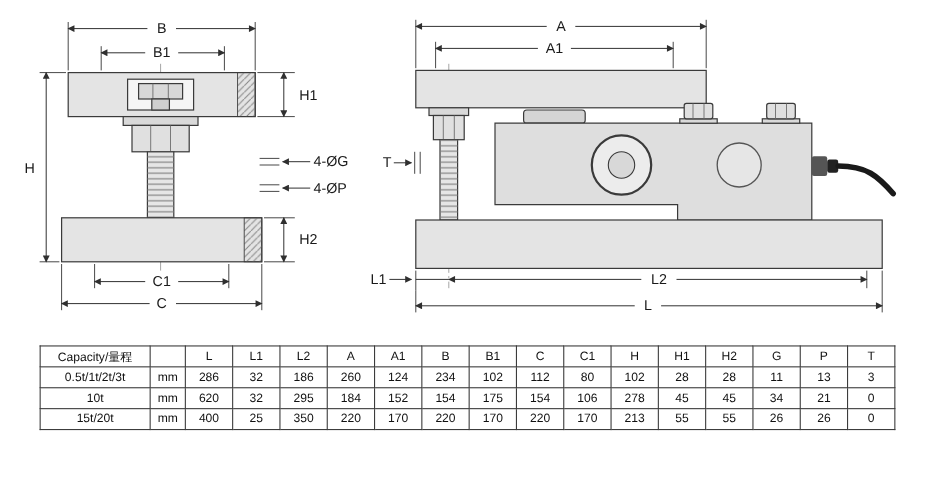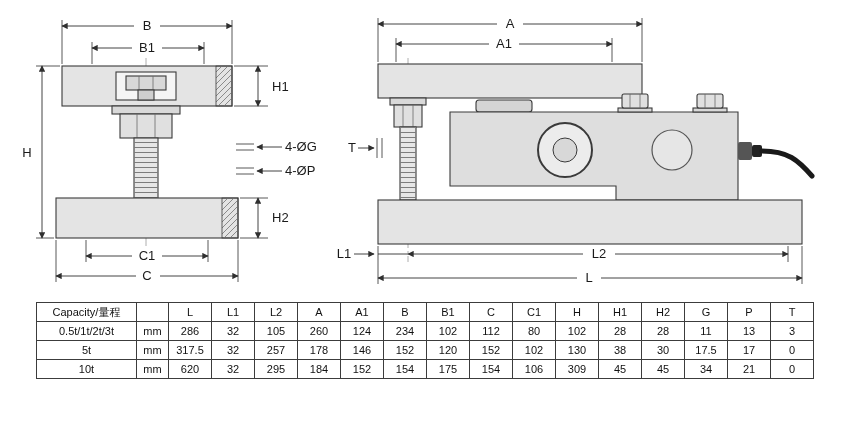--- a/index.html
+++ b/index.html
@@ -9,21 +9,21 @@
   .drawing-wrap { width: 850px; height: 302px; }
   svg text { font-family: "Liberation Sans", sans-serif; font-size: 13px; fill: #1a1a1a; }
   .edge  { stroke: #3a3a3a; stroke-width: 1.1; }
   .metal { fill: #e4e4e4; }
   .metal2{ fill: #dedede; }
   .dim   { stroke: #2f2f2f; stroke-width: 0.9; fill: none; }
   .ext   { stroke: #2f2f2f; stroke-width: 0.8; }
   .center{ stroke: #999; stroke-width: 0.8; stroke-dasharray: 10 3 2 3; fill: none; }
   .lblbg { fill: #ffffff; }
   .facet { stroke: #6a6a6a; stroke-width: 0.8; }
-  .dim-table { border-collapse: collapse; margin: 0 auto 0 auto; }
+  .dim-table { border-collapse: collapse; margin: 12px auto 0 auto; }
   .dim-table th, .dim-table td {
     border: 1px solid #3c3c3c;
     font-size: 11px; font-weight: normal;
     color: #111; text-align: center;
     padding: 1px 2px; height: 19px; background: #fff;
     white-space: nowrap;
   }
 </style>
 </head>
 <body>
@@ -281,68 +281,68 @@
         <th>P</th>
         <th>T</th>
       </tr>
     </thead>
     <tbody>
         <tr>
           <td>0.5t/1t/2t/3t</td>
           <td>mm</td>
           <td>286</td>
           <td>32</td>
-          <td>105</td>
+          <td>186</td>
           <td>260</td>
           <td>124</td>
           <td>234</td>
           <td>102</td>
           <td>112</td>
           <td>80</td>
           <td>102</td>
           <td>28</td>
           <td>28</td>
           <td>11</td>
           <td>13</td>
           <td>3</td>
         </tr>
         <tr>
-          <td>5t</td>
-          <td>mm</td>
-          <td>317.5</td>
-          <td>32</td>
-          <td>257</td>
-          <td>178</td>
-          <td>146</td>
-          <td>152</td>
-          <td>120</td>
-          <td>152</td>
-          <td>102</td>
-          <td>130</td>
-          <td>38</td>
-          <td>30</td>
-          <td>17.5</td>
-          <td>17</td>
-          <td>0</td>
-        </tr>
-        <tr>
           <td>10t</td>
           <td>mm</td>
           <td>620</td>
           <td>32</td>
           <td>295</td>
           <td>184</td>
           <td>152</td>
           <td>154</td>
           <td>175</td>
           <td>154</td>
           <td>106</td>
-          <td>309</td>
+          <td>278</td>
           <td>45</td>
           <td>45</td>
           <td>34</td>
           <td>21</td>
           <td>0</td>
         </tr>
+        <tr>
+          <td>15t/20t</td>
+          <td>mm</td>
+          <td>400</td>
+          <td>25</td>
+          <td>350</td>
+          <td>220</td>
+          <td>170</td>
+          <td>220</td>
+          <td>170</td>
+          <td>220</td>
+          <td>170</td>
+          <td>213</td>
+          <td>55</td>
+          <td>55</td>
+          <td>26</td>
+          <td>26</td>
+          <td>0</td>
+        </tr>
       </tbody>
   </table>
 
 </div>
 
 </body></html>

